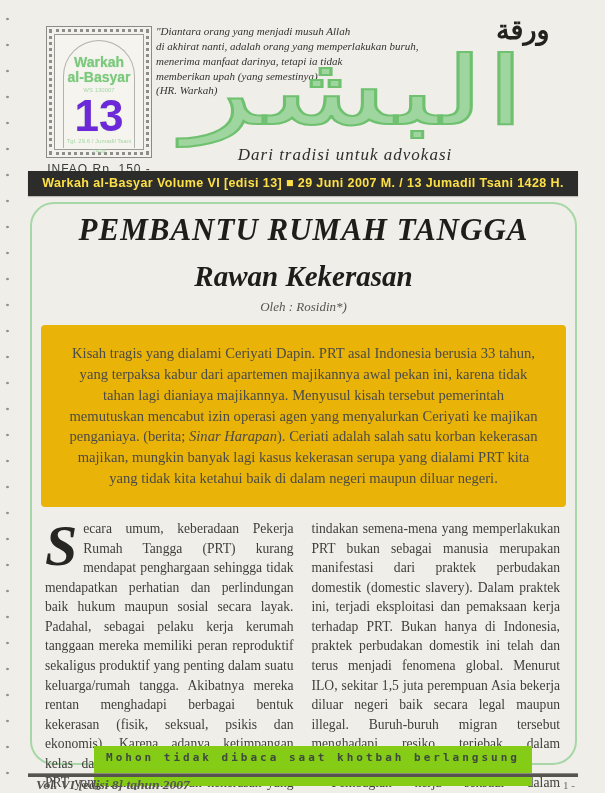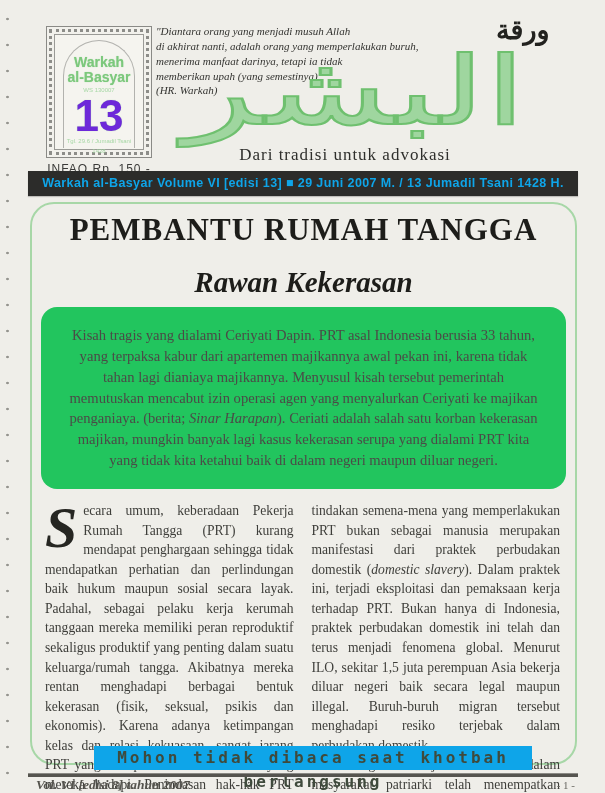--- a/index.html
+++ b/index.html
@@ -31,47 +31,47 @@
   .quote{position:absolute;left:156px;top:24px;width:300px;
     font-style:italic;font-size:11px;line-height:1.35;color:#333330;}
   
   .waraqah{position:absolute;left:496px;top:14px;width:76px;
     font-size:27px;font-weight:bold;color:#22221f;}
   .bashar{position:absolute;left:142px;top:40px;width:450px;text-align:center;
     font-size:95px;line-height:1.08;color:#9fd69f;-webkit-text-stroke:2px #6fc06f;
     transform:scaleX(1.55);transform-origin:55% 50%;direction:rtl;
     font-family:"DejaVu Sans",sans-serif;text-shadow:0 0 1px #ffffff;}
   .tagline{position:absolute;left:190px;top:145px;width:310px;text-align:center;
-    font-size:17px;letter-spacing:1px;color:#2f2f2c;}
+    font-style:italic;font-size:17px;letter-spacing:1px;color:#2f2f2c;}
   
   .volbar{position:absolute;left:28px;top:171px;width:550px;height:25px;background:#2c2c2a;
-    color:#0ea5e9;font-family:"Liberation Sans",sans-serif;font-weight:bold;font-size:12.5px;
+    color:#fde047;font-family:"Liberation Sans",sans-serif;font-weight:bold;font-size:12.5px;
     text-align:center;line-height:25px;letter-spacing:.4px;box-shadow:0 1px 1px #00000033;}
   
   .frame{position:absolute;left:30px;top:202px;width:547px;height:563px;box-sizing:border-box;
     border:2px solid #a7d7a7;border-radius:24px;background:#efeee9;}
-  .title1{margin:10px 10px 4px;text-align:center;font-weight:bold;
+  .title1{margin:10px 10px 4px;text-align:center;font-style:italic;font-weight:bold;
     font-size:31px;line-height:1.05;color:#1d1d1a;letter-spacing:1px;}
-  .title2{margin:20px 10px 0;text-align:center;font-style:italic;font-weight:bold;
+  .title2{margin:14px 10px 0;text-align:center;font-style:italic;font-weight:bold;
     font-size:29px;line-height:1.05;color:#1d1d1a;}
   .byline{margin:8px 0 0;text-align:center;font-style:italic;font-size:13px;color:#55554f;}
-  .leadbox{margin:10px 9px 0;background:#22c55e;border-radius:16px;padding:18px 24px;
+  .leadbox{margin:10px 9px 0;background:#eab308;border-radius:4px;padding:18px 24px;
     text-align:center;font-size:14.6px;line-height:1.43;color:#4b4b47;}
   .leadbox .it{font-style:italic;}
   .cols{display:flex;gap:18px;padding:12px 15px 0 13px;}
   .col{flex:1;text-align:justify;font-size:13.6px;line-height:1.44;color:#3e3e3a;}
   .col p{margin:0;}
   .col p+p{text-indent:20px;}
   .dropcap{float:left;font-style:italic;font-weight:bold;font-size:58px;line-height:.78;
     padding:4px 6px 0 0;color:#262622;}
-  .it{font-style:italic;}
+  .it{}
   
-  .khotbah{position:absolute;left:94px;top:746px;width:438px;height:24px;background:#0ea5e9;
+  .khotbah{position:absolute;left:94px;top:746px;width:438px;height:40px;background:#84cc16;
     text-align:center;line-height:24px;font-family:"DejaVu Sans Mono",monospace;
-    font-weight:bold;font-size:16px;letter-spacing:3px;color:#3f4a3c;}
+    font-weight:bold;font-size:11px;letter-spacing:3px;color:#3f4a3c;}
   
   .rule{position:absolute;left:28px;top:773px;width:550px;height:3px;background:#55544f;
     border-top:1px solid #8a8984;}
   .foot-left{position:absolute;left:36px;top:777px;font-style:italic;font-weight:bold;
     font-size:13.5px;color:#55544e;}
   .foot-right{position:absolute;right:30px;top:779px;font-size:11px;color:#6a6963;}
 </style>
 </head>
 <body>
 
@@ -106,20 +106,21 @@
 
   <div class="waraqah">ورقة</div>
   <div class="bashar">البشر</div>
   <div class="tagline">Dari tradisi untuk advokasi</div>
 
   <div class="volbar">Warkah al-Basyar Volume  VI [edisi 13]  ■  29 Juni 2007 M. / 13 Jumadil Tsani 1428 H.</div>
 
   <div class="frame">
     <div class="title1">PEMBANTU RUMAH TANGGA</div>
     <div class="title2">Rawan Kekerasan</div>
+    <div class="byline">Oleh : Rosidin*)</div>
 
     <div class="leadbox">
       <span>Kisah tragis yang dialami Ceriyati Dapin. PRT asal Indonesia berusia 33 tahun, yang terpaksa kabur dari apartemen majikannya awal pekan ini, karena tidak tahan lagi dianiaya majikannya.  Menyusul kisah tersebut pemerintah memutuskan mencabut izin operasi agen yang menyalurkan Ceriyati ke majikan penganiaya. (berita; </span><span class="it">Sinar Harapan</span><span>). Ceriati adalah salah satu korban kekerasan majikan, mungkin banyak lagi kasus kekerasan serupa yang dialami PRT kita yang tidak kita ketahui baik di dalam negeri maupun diluar negeri.</span>
     </div>
 
     <div class="cols">
       <div class="col">
         <p><span class="dropcap">S</span><span>ecara umum,  keberadaan Pekerja Rumah Tangga (PRT)  kurang mendapat penghargaan sehingga tidak mendapatkan perhatian dan perlindungan baik hukum maupun sosial secara layak. Padahal, sebagai pelaku kerja kerumah tanggaan mereka memiliki peran reproduktif sekaligus produktif yang penting dalam suatu keluarga/rumah tangga.  Akibatnya mereka rentan menghadapi berbagai bentuk kekerasan (fisik, seksual, psikis dan ekonomis). Karena adanya ketimpangan kelas dan relasi kekuasaan, sangat jarang PRT yang mampu melawan kekerasan yang mereka hadapi. Penindasan hak-hak PRT sebagai pekerja,</span></p>
       </div>
       <div class="col">

